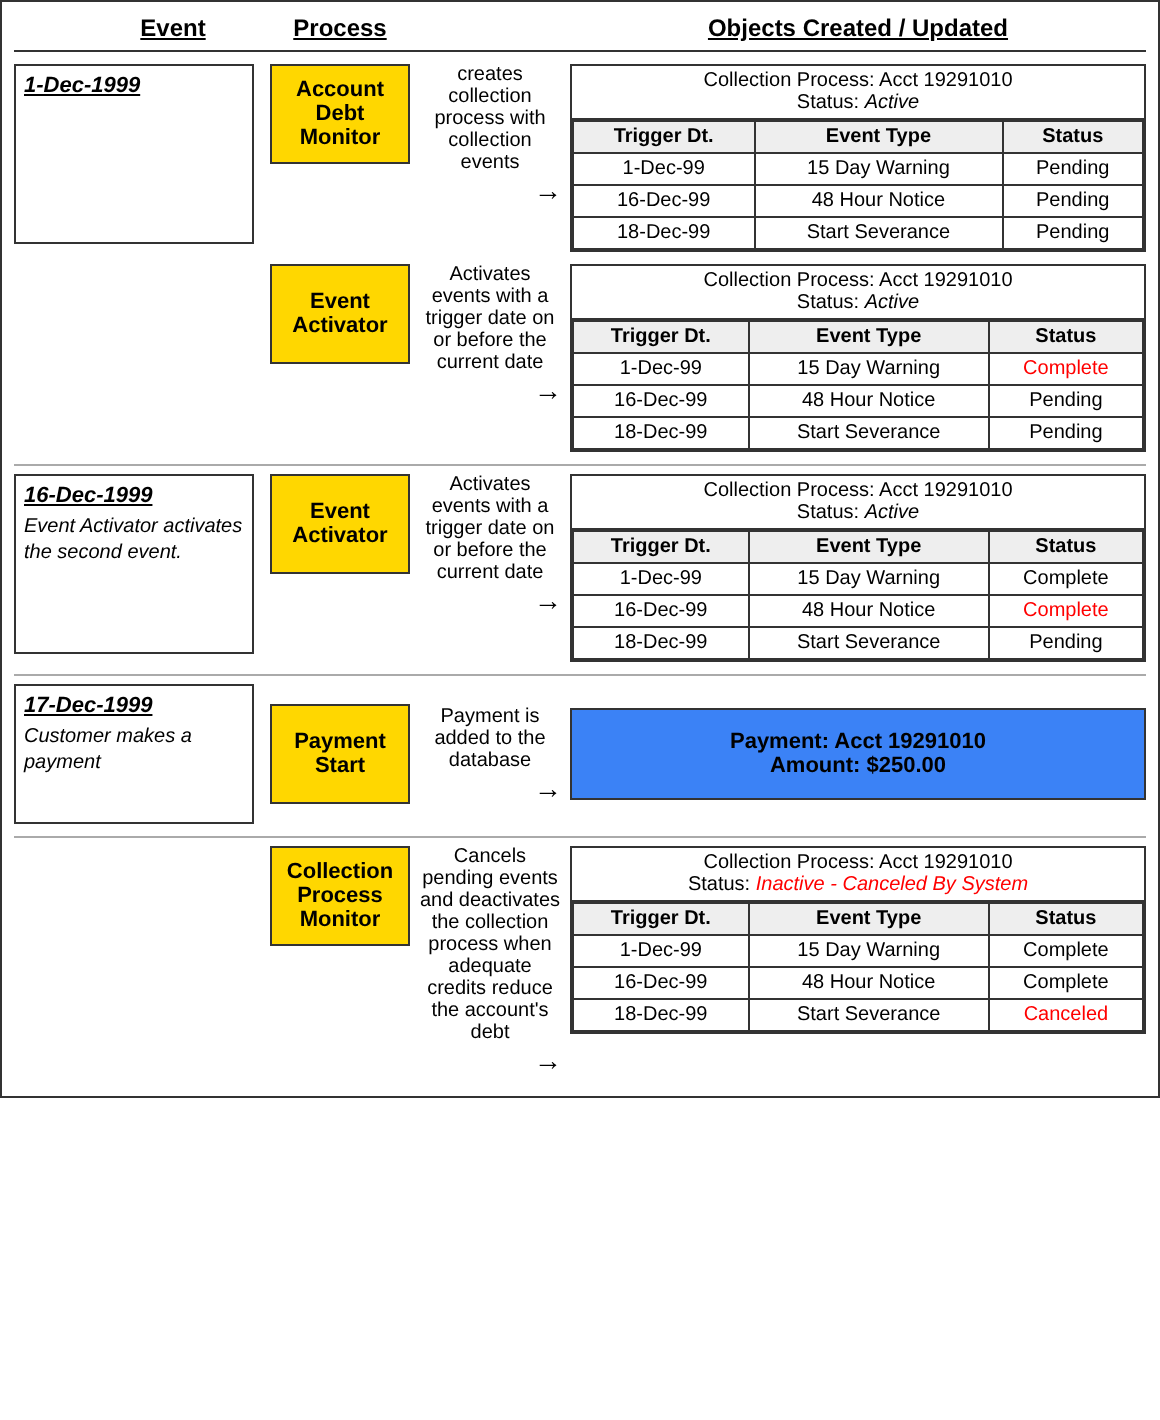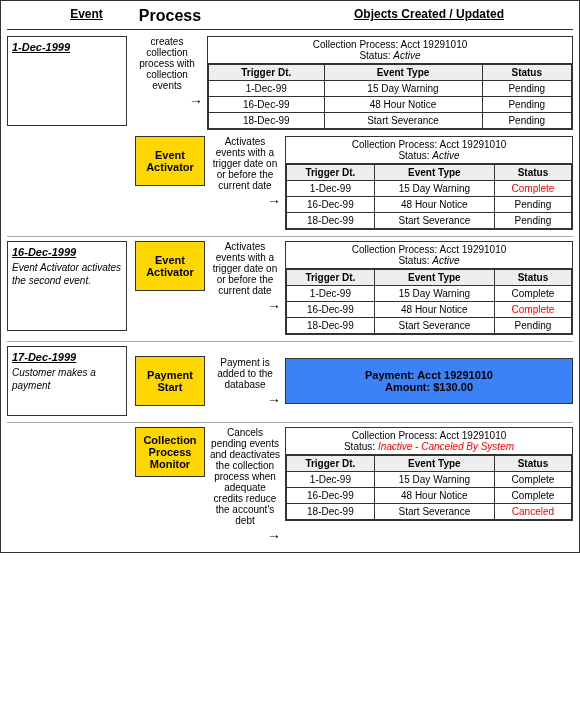--- a/index.html
+++ b/index.html
@@ -18,21 +18,21 @@
       padding: 6px;
     }
     .header-row {
       display: flex;
       justify-content: space-between;
       border-bottom: 1px solid #333;
       padding-bottom: 4px;
       margin-bottom: 6px;
     }
     .header-event { text-decoration: underline; font-weight: bold; font-size: 12px; padding-left: 39px; }
-    .header-process { font-weight: bold; font-size: 16px; }
+    .header-process { text-decoration: underline; font-weight: bold; font-size: 12px; }
     .header-objects { text-decoration: underline; font-weight: bold; font-size: 12px; text-align: center; }
     .event-box {
       width: 120px;
       min-height: 90px;
       border: 1px solid #333;
       padding: 4px;
       font-size: 10px;
       flex-shrink: 0;
       display: flex;
       flex-direction: column;
@@ -155,20 +155,23 @@
       <span class="header-process">Process</span>
     </div>
     <div style="flex:1; margin-left:80px; text-align:center;">
       <span class="header-objects">Objects Created / Updated</span>
     </div>
   </div>
 
   <div style="display:flex; align-items:flex-start; margin-bottom:6px;">
     <div class="event-box col-event">
       <div class="event-date">1-Dec-1999</div>
+    </div>
+    <div class="process-box col-process">
+      <span>Account Debt Monitor</span>
     </div>
     <div class="arrow-label col-arrow">
       <span>creates collection process with collection events</span>
     </div>
     <div class="objects-panel col-objects">
       <div class="objects-panel-header">
         <span>Collection Process: Acct 19291010</span><br>
         <span>Status:</span>
         <span class="status-active">Active</span>
       </div>
@@ -300,21 +303,21 @@
       <div class="event-desc">Customer makes a payment</div>
     </div>
     <div class="process-box col-process">
       <span>Payment Start</span>
     </div>
     <div class="arrow-label col-arrow">
       <span>Payment is added to the database</span>
     </div>
     <div class="payment-panel col-objects">
       <div>Payment: Acct 19291010</div>
-      <div>Amount: $130.00</div>
+      <div>Amount: $250.00</div>
     </div>
   </div>
 
   <div class="divider-line"></div>
 
   <div style="display:flex; align-items:flex-start; margin-bottom:4px;">
     <div class="event-spacer"></div>
     <div class="process-box col-process">
       <span>Collection Process Monitor</span>
     </div>

